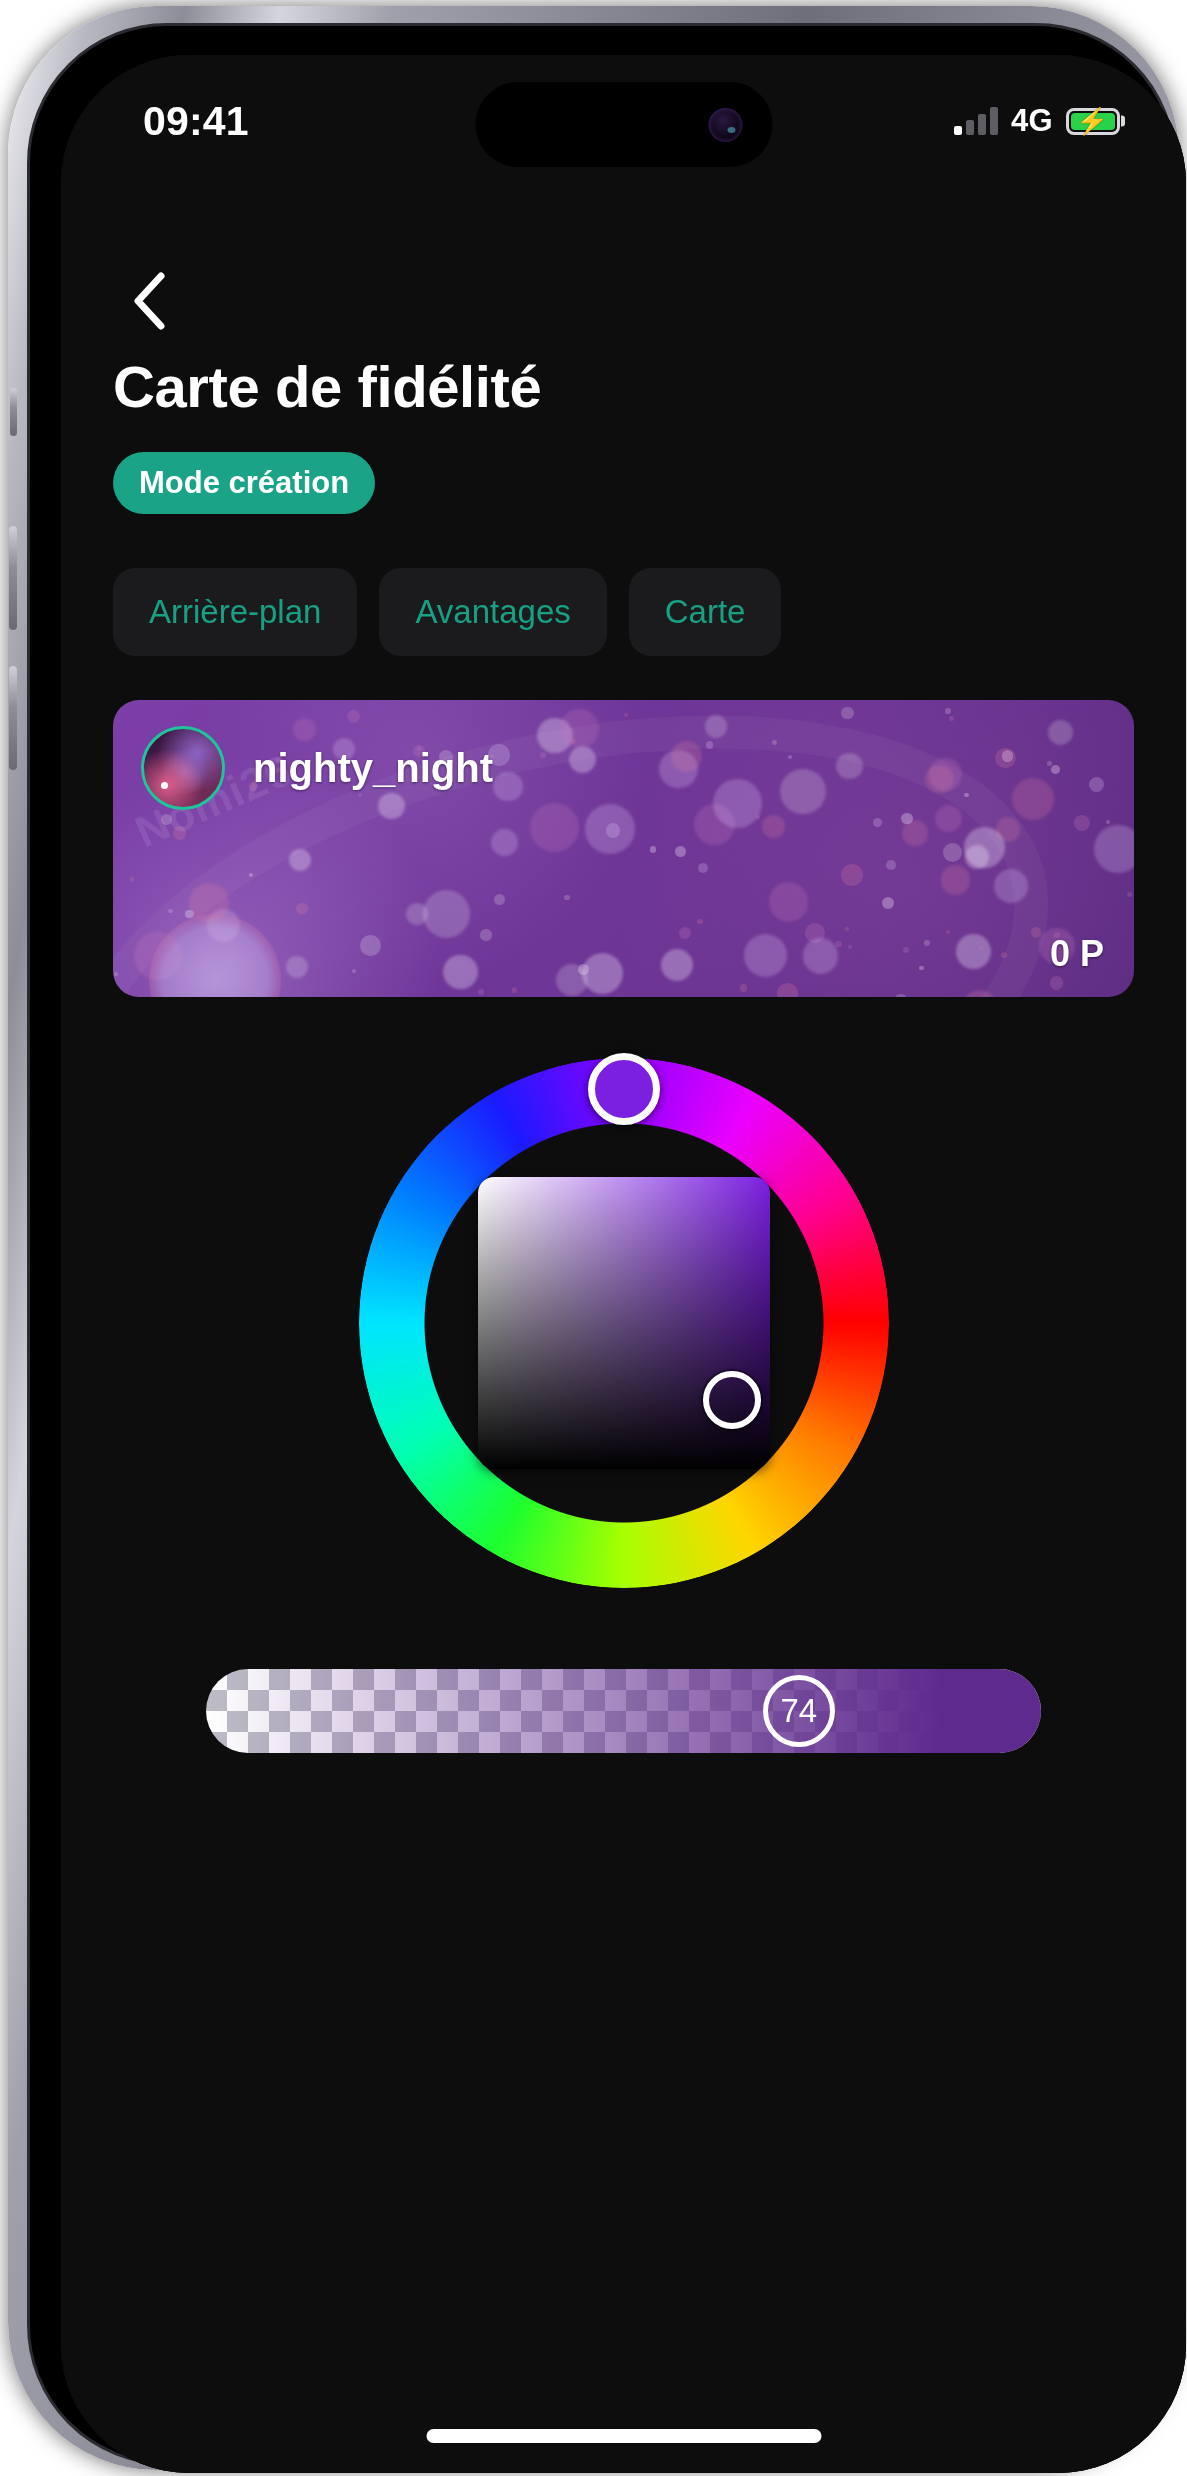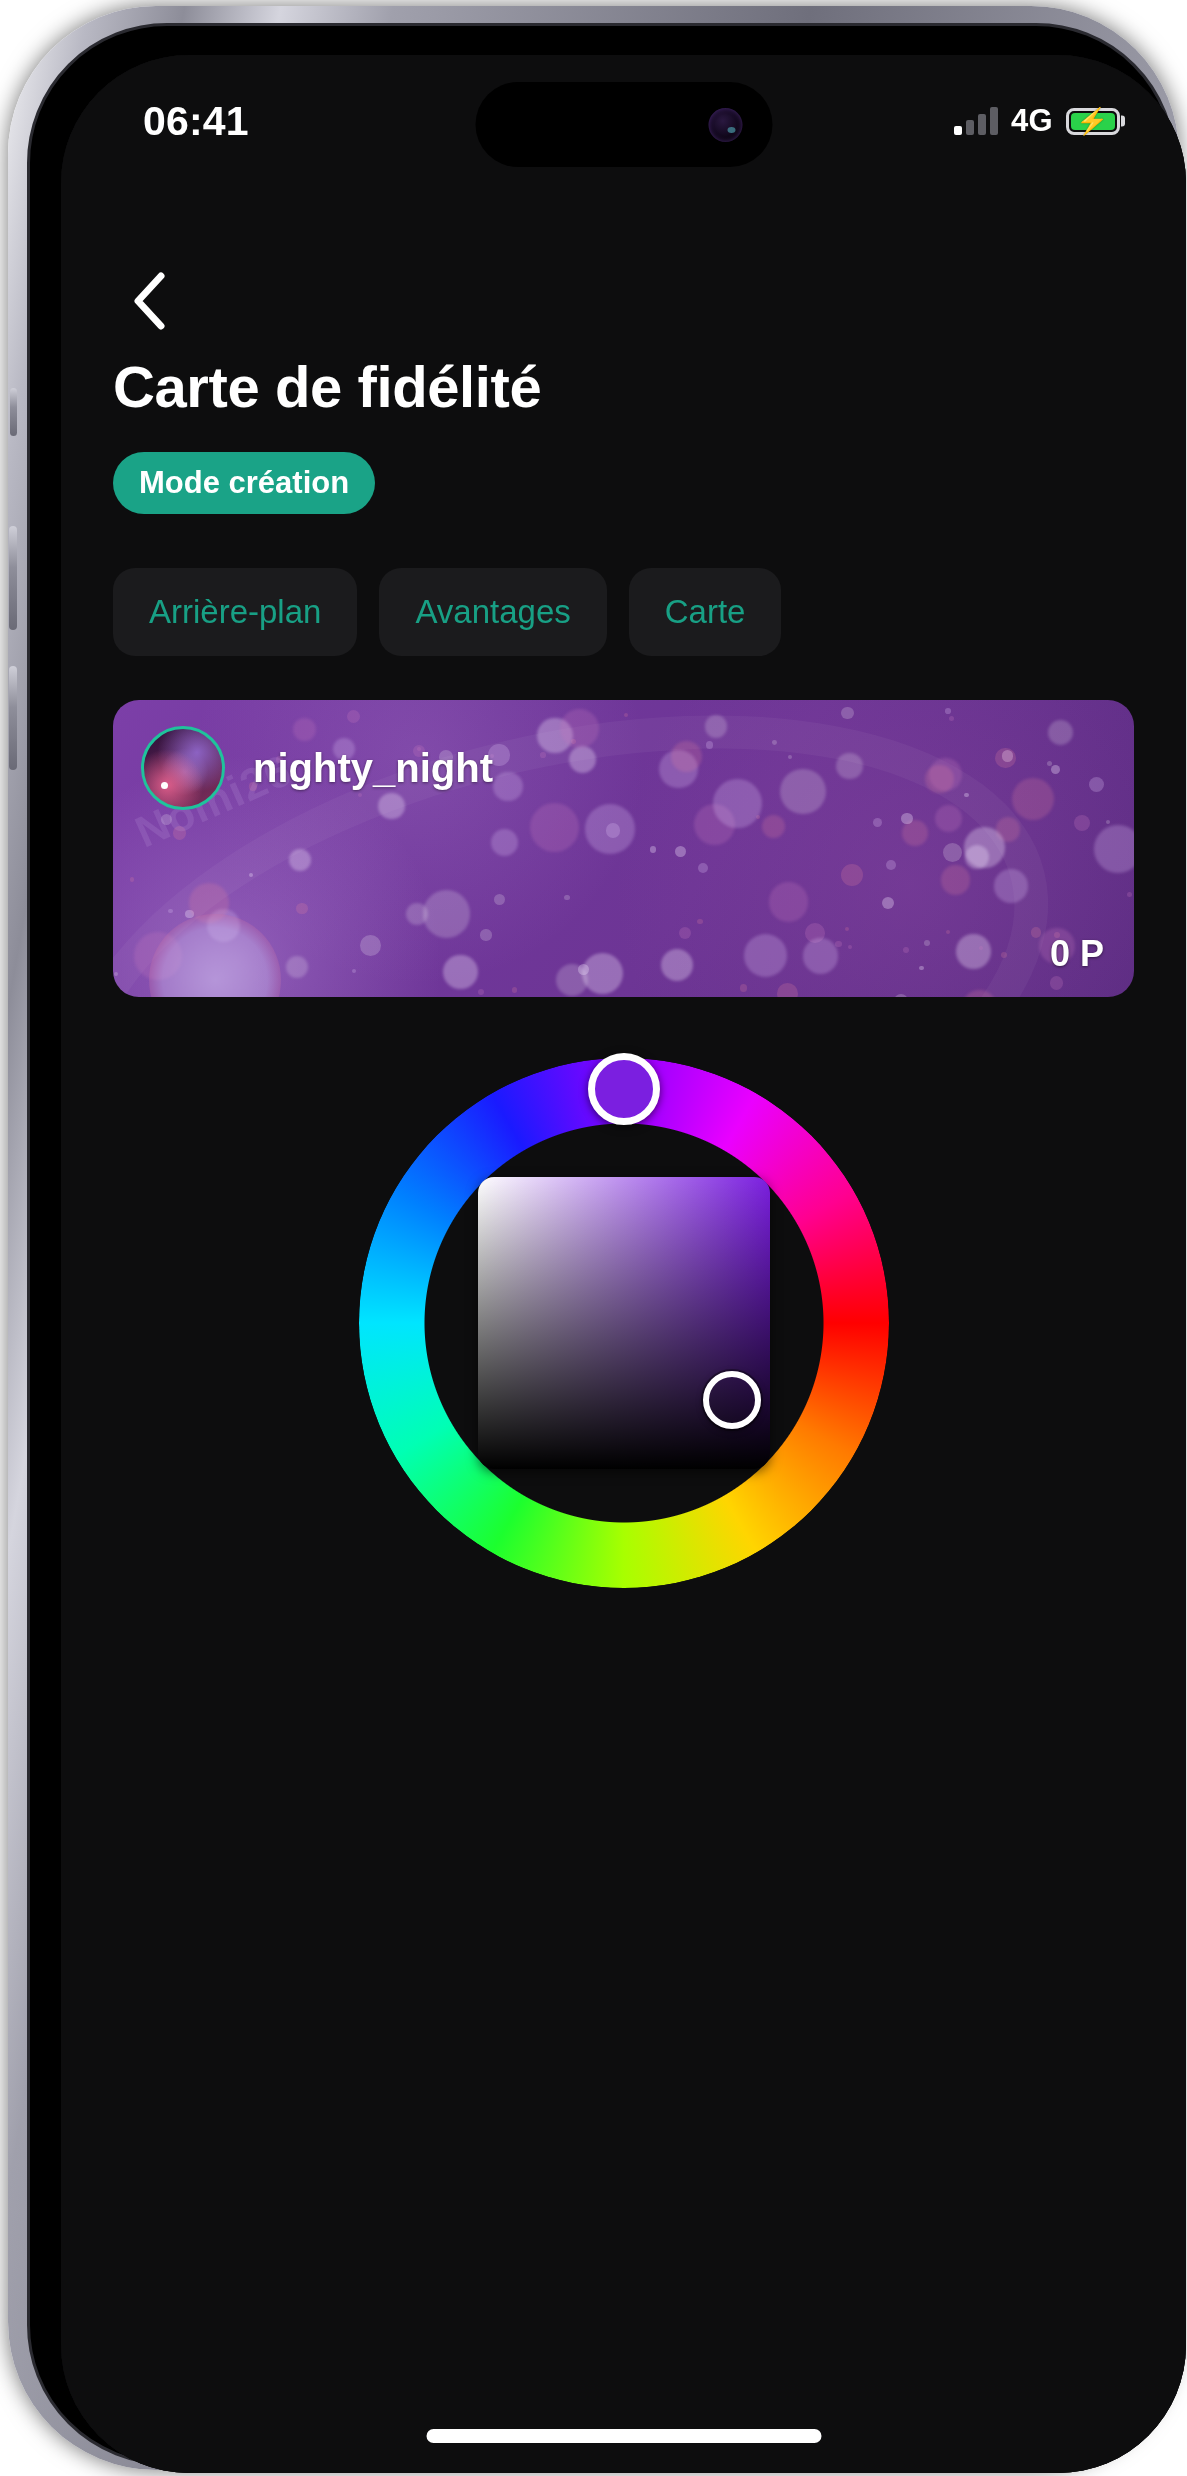--- a/index.html
+++ b/index.html
@@ -689,27 +689,31 @@
             <div id="card-points">0 P</div>
           </div>
 
           <div id="color-picker">
             <div id="hue-ring"></div>
             <div id="hue-handle"></div>
             <div id="sv-square"></div>
             <div id="sv-handle"></div>
           </div>
 
+          <div id="alpha-slider">
+            <div id="alpha-gradient"></div>
+            <div id="alpha-handle">74</div>
+          </div>
 
 
           <div id="home-indicator"></div>
         </div>
 
         <div id="status-bar">
-          <div id="status-time">06:41</div>
+          <div id="status-time">09:41</div>
           <div id="status-right">
             <div id="signal-bars">
               <i class="on"></i>
                 <i></i>
                 <i></i>
                 <i></i>
             </div>
             <div id="network-label">4G</div>
             <div id="battery">
               <div id="battery-fill"></div>

